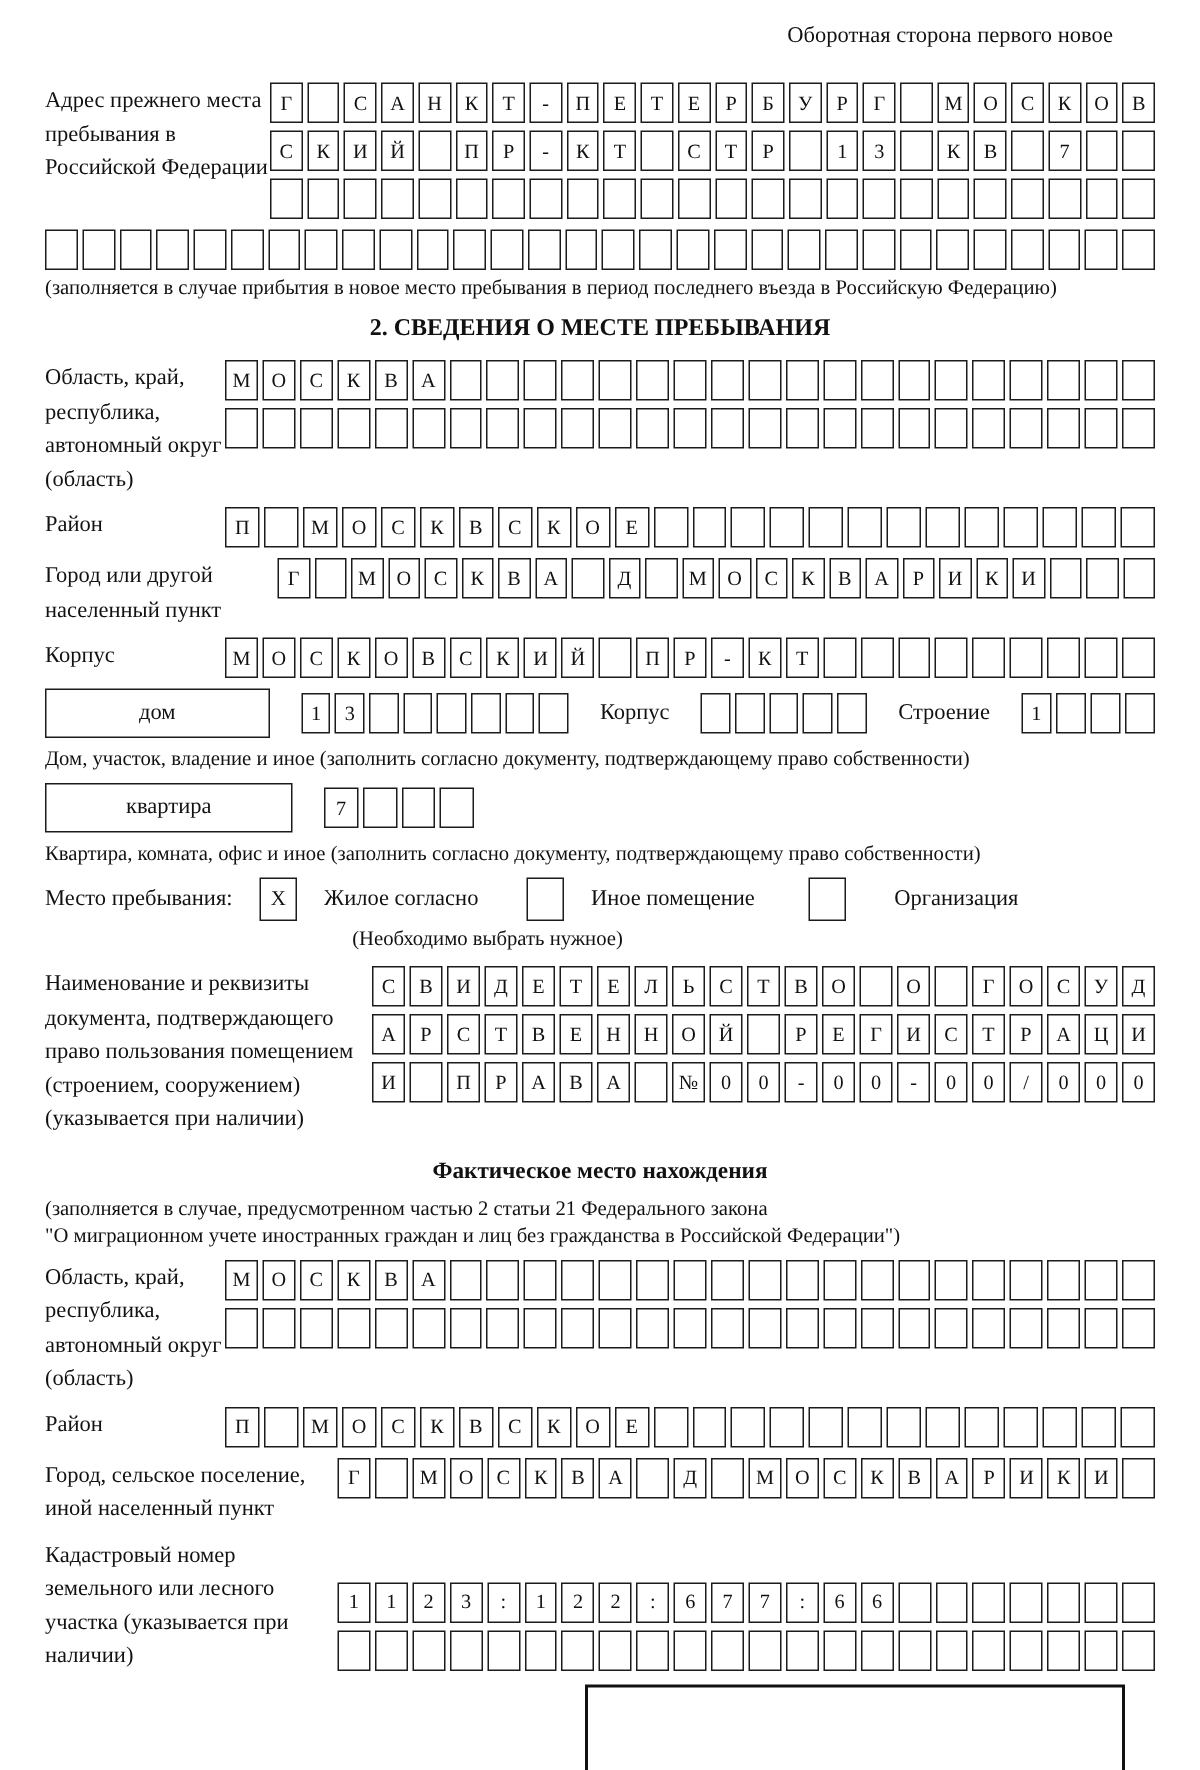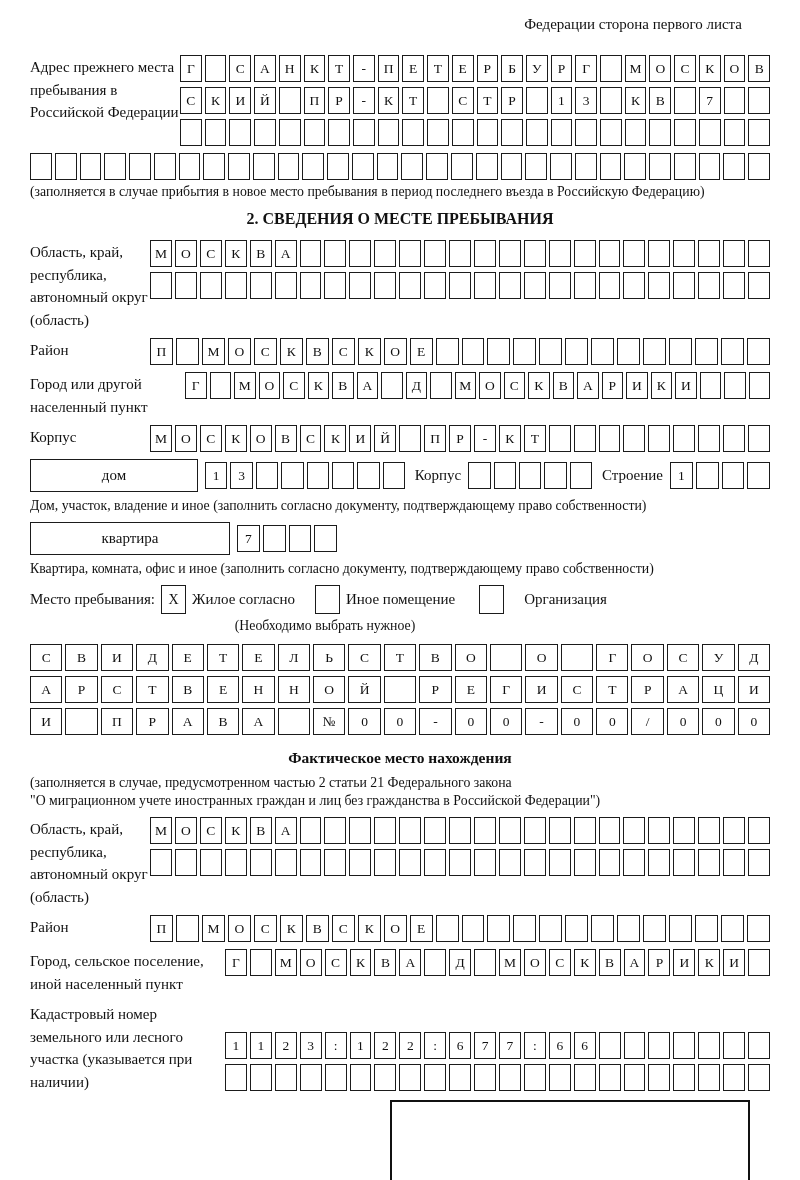--- a/index.html
+++ b/index.html
@@ -23,49 +23,49 @@
   .cell{
     border:1.6px solid #1b1b1b;height:25px;min-width:0;
     display:flex;align-items:center;justify-content:center;
     font-size:13.5px;background:#fff;
   }
   .fullrow{margin:2px 0 4px 0;}
   .note{font-size:13.8px;margin:2px 0 8px 0;}
   .center{text-align:left;}
   .section-title{font-size:16px;font-weight:bold;text-align:center;margin:10px 0 12px 0;}
   .sub-title{font-size:15.5px;font-weight:bold;text-align:center;margin:14px 0 8px 0;}
-  .house-row{display:flex;align-items:center;gap:7px;margin:4px 0 6px 0;}
+  .house-row{display:flex;align-items:center;gap:21px;margin:4px 0 6px 0;}
   .wide-box{
     border:1.6px solid #1b1b1b;height:33px;display:flex;align-items:center;justify-content:center;
     font-size:15px;box-sizing:border-box;
   }
   .wb170{width:168px;}
-  .wb200{width:200px;}
+  .wb200{width:165px;}
   .g8{width:200px;}
   .g5{width:124px;}
   .g4{width:100px;}
   .inline-label{font-size:15px;white-space:nowrap;}
   .ml-auto{margin-left:auto;}
-  .stay-row{display:flex;align-items:center;gap:6px;margin:6px 0 4px 0;}
+  .stay-row{display:flex;align-items:center;gap:18px;margin:6px 0 4px 0;}
   .stay-label{font-size:15px;}
   .checkbox{
     border:1.6px solid #1b1b1b;width:23px;height:27px;flex:0 0 auto;
     display:flex;align-items:center;justify-content:center;font-size:14px;
   }
   .choose-note{font-size:13.8px;margin:0 0 10px 0;text-align:center;padding-right:150px;}
   .mt30{margin-top:30px;}
   .stamp-col{width:382px;margin-left:auto;margin-top:6px;margin-right:10px;}
   .stamp-box{width:360px;height:172px;border:2px solid #111;box-sizing:border-box;margin-left:12px;}
 </style>
 </head>
 <body>
 
 <div class="page">
 
-  <div class="top-note">Федерации сторона первого листа</div>
+  <div class="top-note">Оборотная сторона первого новое</div>
 
   <div class="field-row">
     <div class="label w150">Адрес прежнего места пребывания в Российской Федерации</div>
     <div class="rows">
       <div class="cells" style="grid-template-columns: repeat(24, 1fr);">
           <span class="cell">Г</span>
           <span class="cell"></span>
           <span class="cell">С</span>
           <span class="cell">А</span>
           <span class="cell">Н</span>
@@ -382,20 +382,21 @@
     <span class="checkbox">X</span>
     <span class="stay-label">Жилое согласно</span>
     <span class="checkbox" style="margin-left:14px;"></span>
     <span class="stay-label">Иное помещение</span>
     <span class="checkbox" style="margin-left:18px;"></span>
     <span class="stay-label" style="margin-left:14px;">Организация</span>
   </div>
   <div class="choose-note">(Необходимо выбрать нужное)</div>
 
   <div class="field-row">
+    <div class="label w215">Наименование и реквизиты документа, подтверждающего право пользования помещением (строением, сооружением) (указывается при наличии)</div>
     <div class="rows">
       <div class="cells" style="grid-template-columns: repeat(21, 1fr);">
           <span class="cell">С</span>
           <span class="cell">В</span>
           <span class="cell">И</span>
           <span class="cell">Д</span>
           <span class="cell">Е</span>
           <span class="cell">Т</span>
           <span class="cell">Е</span>
           <span class="cell">Л</span>

